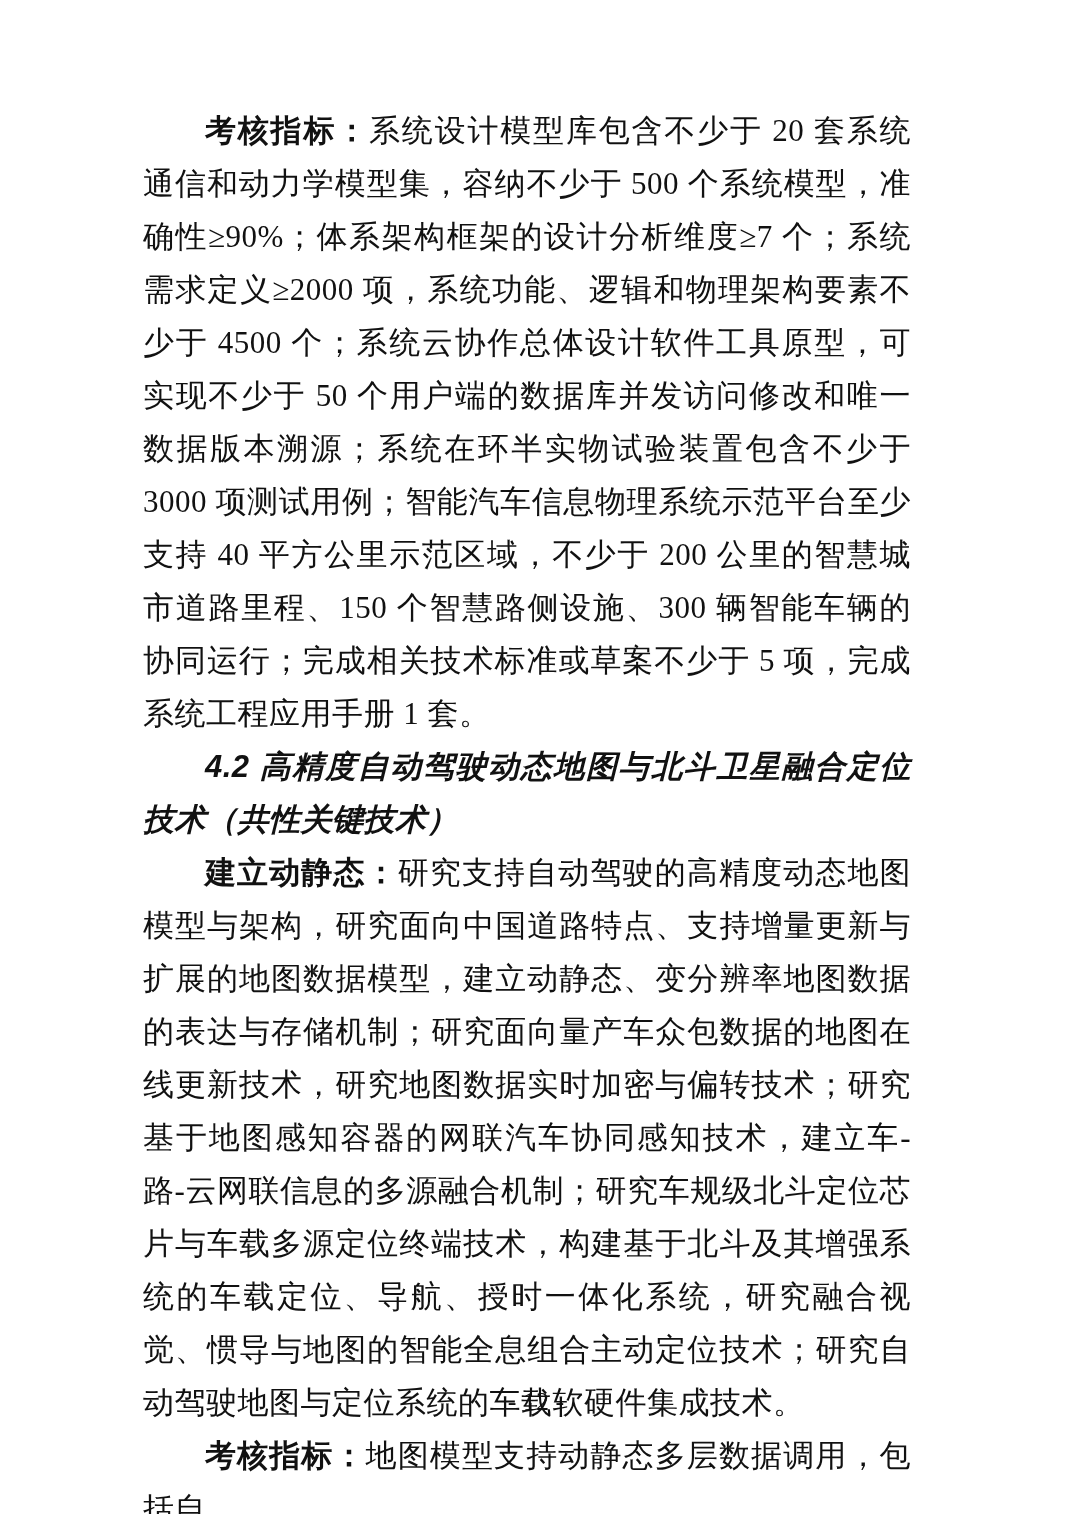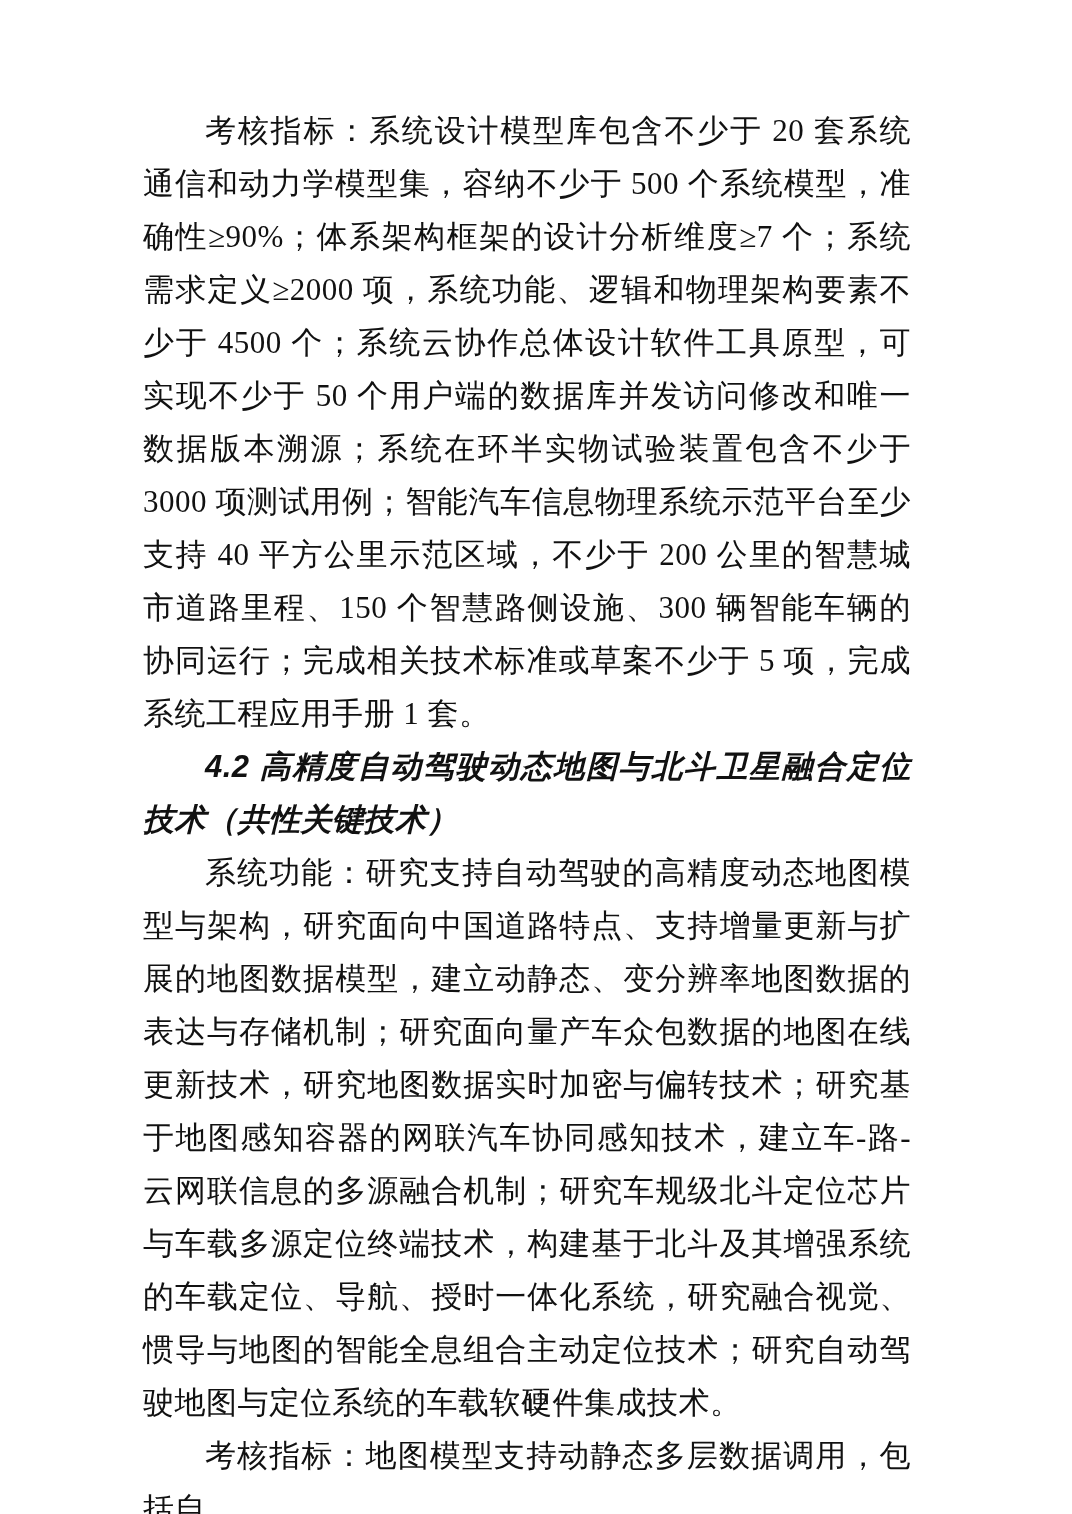--- a/index.html
+++ b/index.html
@@ -24,21 +24,21 @@
     margin: 0;
     font-size: 31px;
     line-height: 53px;
     text-indent: 2em;
     text-align: justify;
     text-justify: inter-character;
     font-weight: normal;
     letter-spacing: 0.5px;
   }
   p.para .label {
-    font-weight: normal;
+    font-weight: bold;
     font-family: "Liberation Sans", "DejaVu Sans", sans-serif;
   }
   h2.heading {
     font-weight: bold;
     font-family: "Liberation Sans", "DejaVu Sans", sans-serif;
     font-style: italic;
   }
   .footer {
     position: absolute;
     left: 0;
@@ -52,19 +52,19 @@
 </style>
 </head>
 <body>
 
 <div class="page">
 
   <p class="para"><span class="label">考核指标：</span><span>系统设计模型库包含不少于 20 套系统通信和动力学模型集，容纳不少于 500 个系统模型，准确性≥90%；体系架构框架的设计分析维度≥7 个；系统需求定义≥2000 项，系统功能、逻辑和物理架构要素不少于 4500 个；系统云协作总体设计软件工具原型，可实现不少于 50 个用户端的数据库并发访问修改和唯一数据版本溯源；系统在环半实物试验装置包含不少于 3000 项测试用例；智能汽车信息物理系统示范平台至少支持 40 平方公里示范区域，不少于 200 公里的智慧城市道路里程、150 个智慧路侧设施、300 辆智能车辆的协同运行；完成相关技术标准或草案不少于 5 项，完成系统工程应用手册 1 套。</span></p>
 
   <h2 class="heading">4.2 高精度自动驾驶动态地图与北斗卫星融合定位技术（共性关键技术）</h2>
 
-  <p class="para"><span class="label">系统功能：</span><span>研究支持自动驾驶的高精度动态地图模型与架构，研究面向中国道路特点、支持增量更新与扩展的地图数据模型，建立动静态、变分辨率地图数据的表达与存储机制；研究面向量产车众包数据的地图在线更新技术，研究地图数据实时加密与偏转技术；研究基于地图感知容器的网联汽车协同感知技术，建立车-路-云网联信息的多源融合机制；研究车规级北斗定位芯片与车载多源定位终端技术，构建基于北斗及其增强系统的车载定位、导航、授时一体化系统，研究融合视觉、惯导与地图的智能全息组合主动定位技术；研究自动驾驶地图与定位系统的车载软硬件集成技术。</span></p>
+  <p class="para"><span class="label">建立动静态：</span><span>研究支持自动驾驶的高精度动态地图模型与架构，研究面向中国道路特点、支持增量更新与扩展的地图数据模型，建立动静态、变分辨率地图数据的表达与存储机制；研究面向量产车众包数据的地图在线更新技术，研究地图数据实时加密与偏转技术；研究基于地图感知容器的网联汽车协同感知技术，建立车-路-云网联信息的多源融合机制；研究车规级北斗定位芯片与车载多源定位终端技术，构建基于北斗及其增强系统的车载定位、导航、授时一体化系统，研究融合视觉、惯导与地图的智能全息组合主动定位技术；研究自动驾驶地图与定位系统的车载软硬件集成技术。</span></p>
 
   <p class="para"><span class="label">考核指标：</span><span>地图模型支持动静态多层数据调用，包括自</span></p>
 
 </div>
 
 <div class="footer">- 12 -</div>
 
 </body></html>

